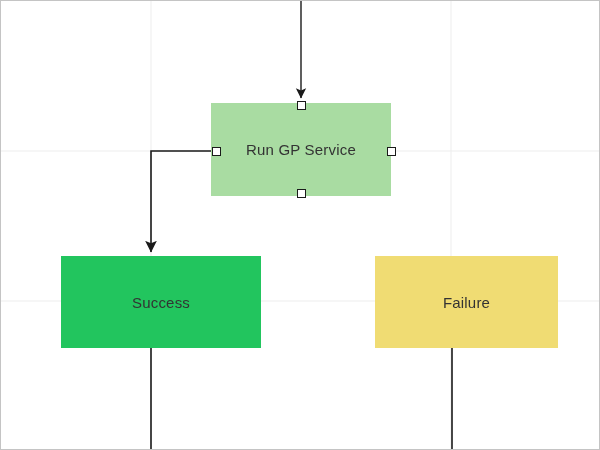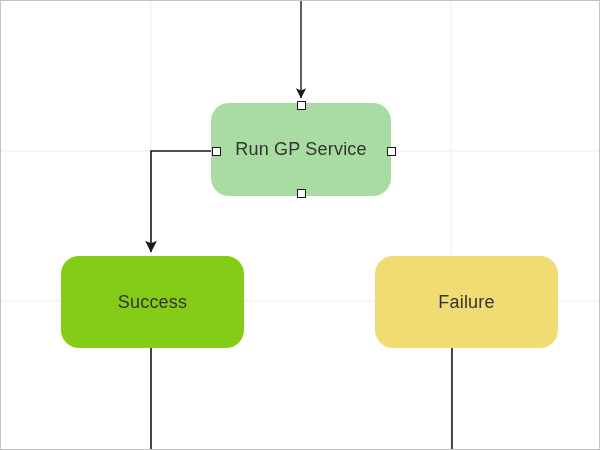--- a/index.html
+++ b/index.html
@@ -30,25 +30,25 @@
   #edge-layer {
     position: absolute;
     left: 0;
     top: 0;
     width: 600px;
     height: 450px;
   }
   .node {
     position: absolute;
     box-sizing: border-box;
-    border-radius: 18px;
+    border-radius: 0;
     display: flex;
     align-items: center;
     justify-content: center;
-    font-size: 18px;
+    font-size: 15px;
     color: #333333;
     letter-spacing: 0.2px;
     user-select: none;
   }
   .node-label {
     pointer-events: none;
   }
   .handle {
     position: absolute;
     width: 9px;
@@ -87,21 +87,21 @@
   </svg>
 
   <div class="node" id="node-run-gp-service" style="left:210px; top:102px; width:180px; height:93px; background:#a9dca2;">
     <span class="node-label">Run GP Service</span>
   </div>
   <div class="handle" style="left:295.5px; top:99.5px;"></div>
   <div class="handle" style="left:385.5px; top:145.5px;"></div>
   <div class="handle" style="left:295.5px; top:187.5px;"></div>
   <div class="handle" style="left:210.5px; top:145.5px;"></div>
 
-  <div class="node" id="node-success" style="left:60px; top:255px; width:183px; height:92px; background:#84cc16;">
+  <div class="node" id="node-success" style="left:60px; top:255px; width:200px; height:92px; background:#22c55e;">
     <span class="node-label">Success</span>
   </div>
 
   <div class="node" id="node-failure" style="left:360px; top:255px; width:183px; height:92px; background:#f0dc73;margin-left:14px;">
     <span class="node-label">Failure</span>
   </div>
 
 </div>
 
 </body></html>

